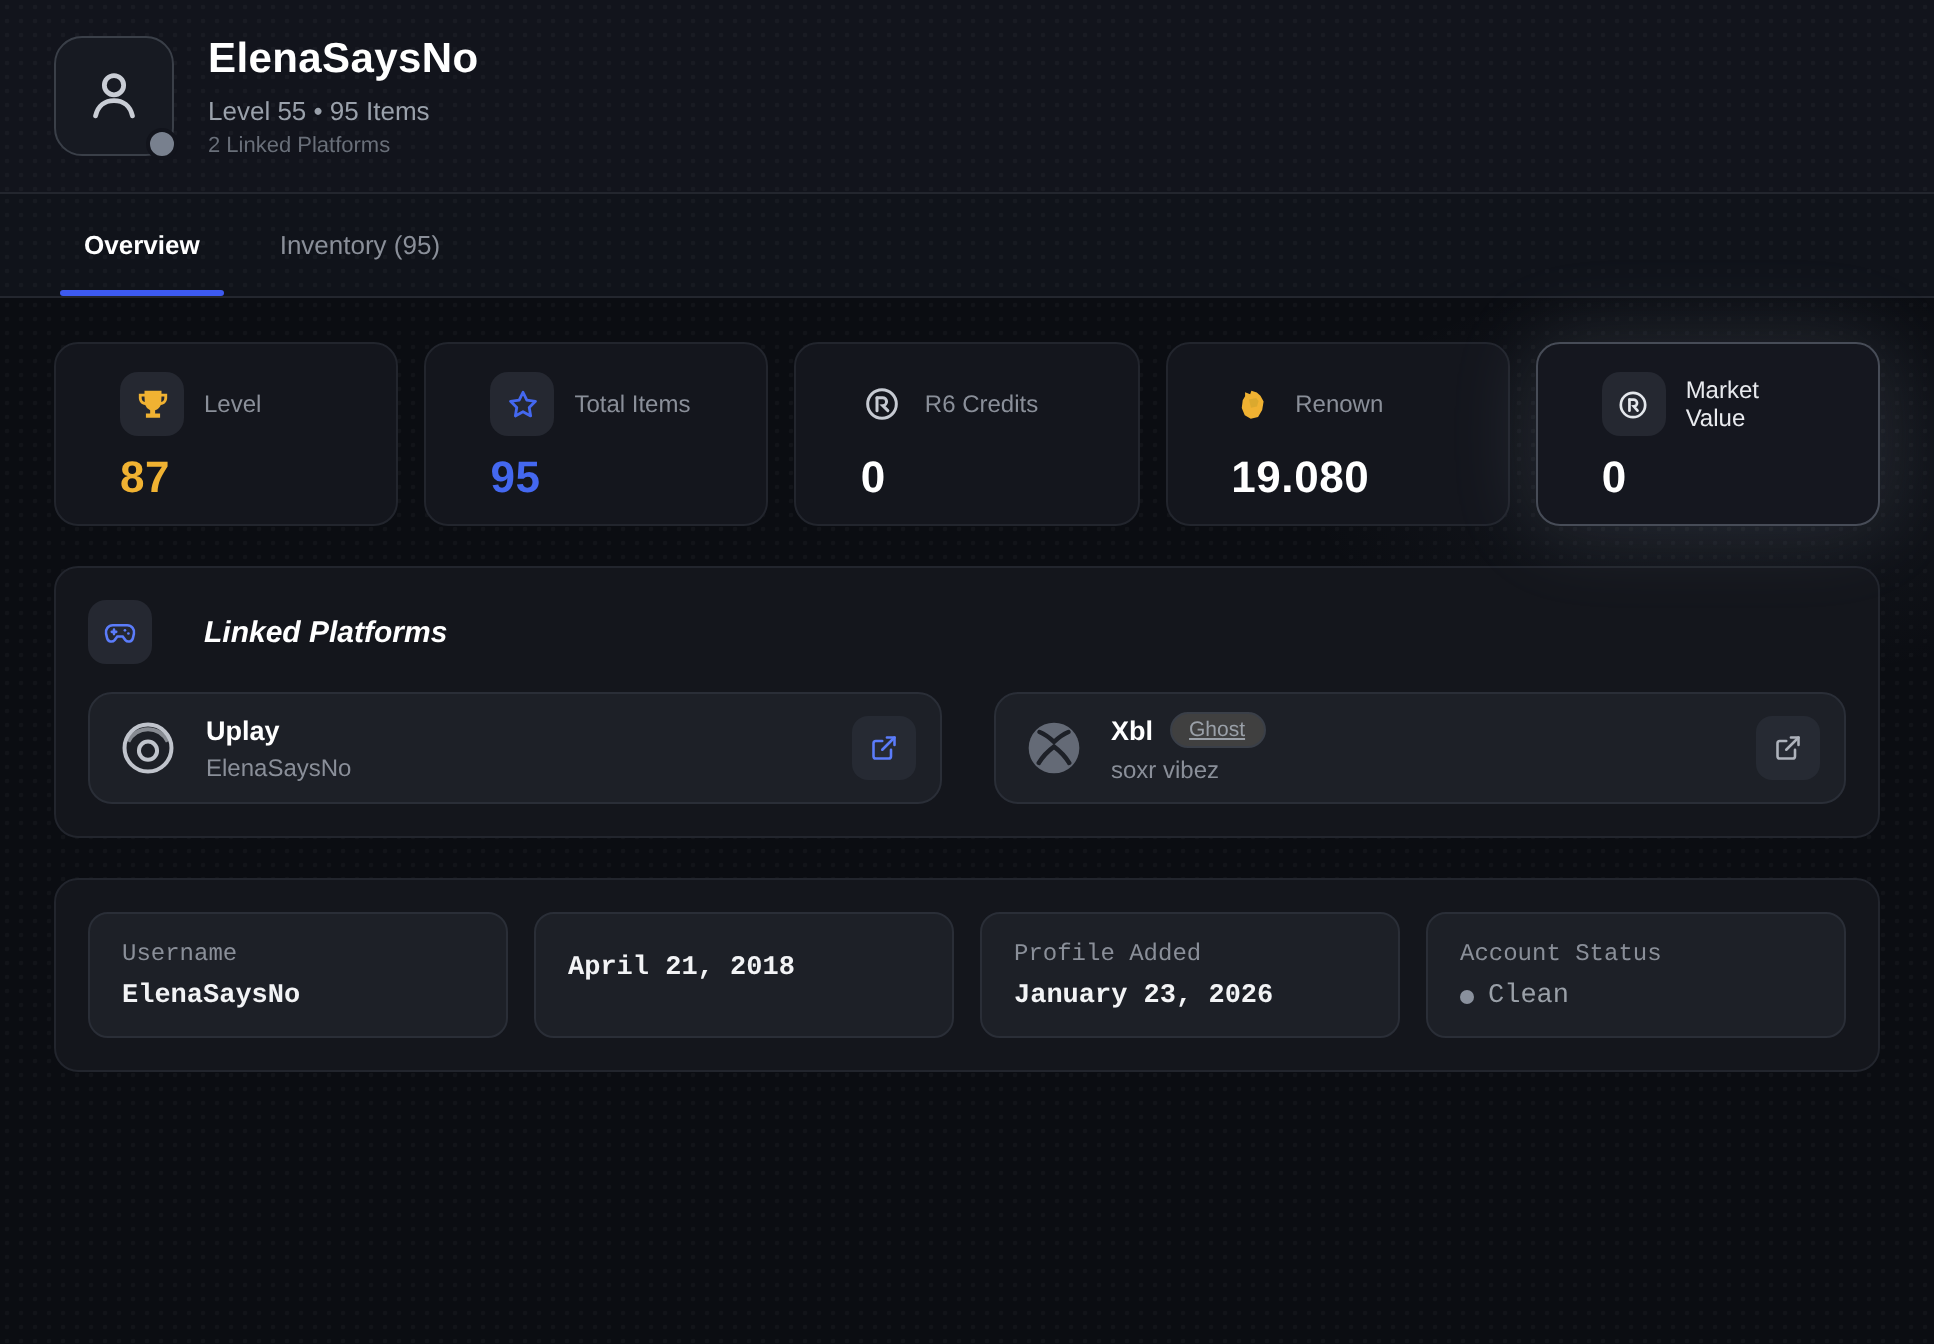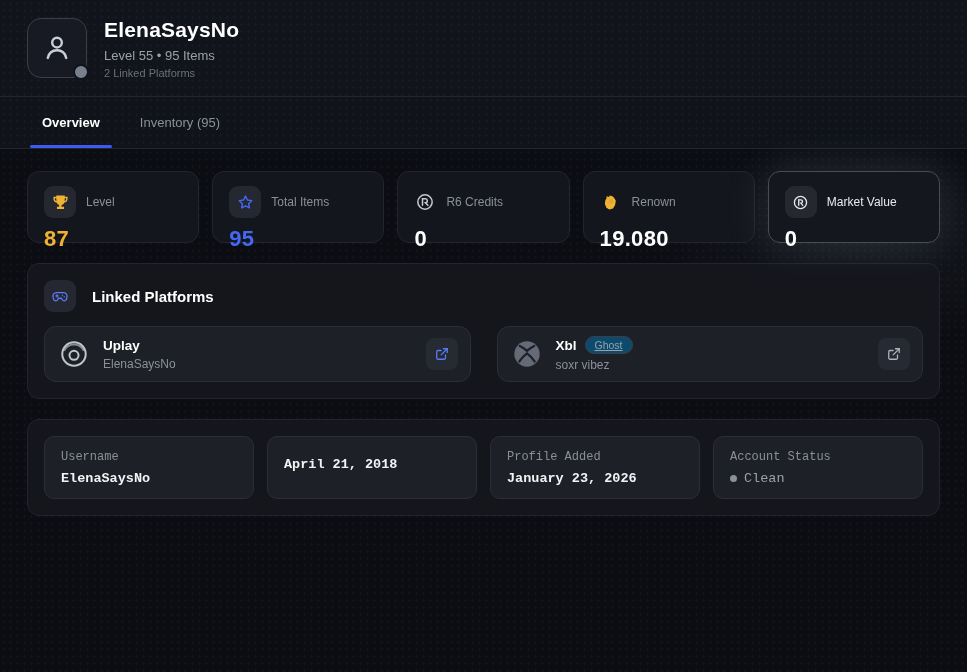--- a/index.html
+++ b/index.html
@@ -52,22 +52,22 @@
     height:523px; padding:22px 27px;
     background-color:#0b0d12;
     background-image:
       radial-gradient(300px 150px at 860px 90px, rgba(170,185,215,0.07), transparent 70%),
       radial-gradient(rgba(255,255,255,0.028) 1px, transparent 1.3px);
     background-size:auto, 7px 7px;
   }
   
   .stats-row { display:flex; gap:13px; }
   .stat-card {
-    flex:1; height:72px; background:#14161d; border:1px solid #22252d;
-    border-radius:12px; padding:13px 16px;
+    flex:1; height:92px; background:#14161d; border:1px solid #22252d;
+    border-radius:12px; padding:13px 32px;
   }
   .stat-card.highlight {
     border-color:#474c57; background:#15171f;
     box-shadow:0 0 42px 4px rgba(185,195,220,0.12);
   }
   .stat-head { display:flex; align-items:center; gap:10px; height:34px; }
   .icon-box {
     width:32px; height:32px; border-radius:9px; background:#252831;
     display:flex; align-items:center; justify-content:center; flex:none;
   }
@@ -76,34 +76,34 @@
   .stat-label.bright { color:#e8eaee; }
   .stat-value { font-size:22px; font-weight:bold; margin-top:7px; letter-spacing:.3px; }
   .v-gold { color:#f0b232; }
   .v-blue { color:#4468f0; }
   .v-white { color:#ffffff; }
   
   .section {
     margin-top:20px; background:#14161c; border:1px solid #22252d;
     border-radius:12px; padding:16px;
   }
-  .section-head { display:flex; align-items:center; gap:16px; margin-bottom:14px; }
+  .section-head { display:flex; align-items:center; gap:26px; margin-bottom:14px;font-style:italic; }
   .section-title { font-size:15px; font-weight:bold; color:#ffffff; }
   
   .platform-row { display:flex; gap:26px; }
   .platform-card {
     flex:1; height:56px; background:#1d2027; border:1px solid #2a2e37;
     border-radius:12px; display:flex; align-items:center; padding:0 12px 0 12px;
   }
   .plat-logo { width:34px; height:34px; flex:none; display:flex; align-items:center; justify-content:center; }
   .plat-text { margin-left:12px; }
   .plat-name-row { display:flex; align-items:center; gap:8px; }
   .plat-name { font-size:13.5px; font-weight:bold; color:#ffffff; }
   .badge {
-    font-size:10.5px; color:#9aa0a8; background:#0c4a6e; border:1px solid #3a3f48;
+    font-size:10.5px; color:#9aa0a8; background:#404040; border:1px solid #3a3f48;
     border-radius:999px; padding:2px 9px; line-height:1.2;text-decoration:underline;
   }
   .plat-user { font-size:12px; color:#8a8f99; margin-top:4px; }
   .link-btn {
     margin-left:auto; width:32px; height:32px; border-radius:8px; background:#262a33;
     display:flex; align-items:center; justify-content:center; cursor:pointer;
   }
   .link-btn.blue { color:#5b7cfa; }
   .link-btn.gray { color:#aeb3bc; }
   

